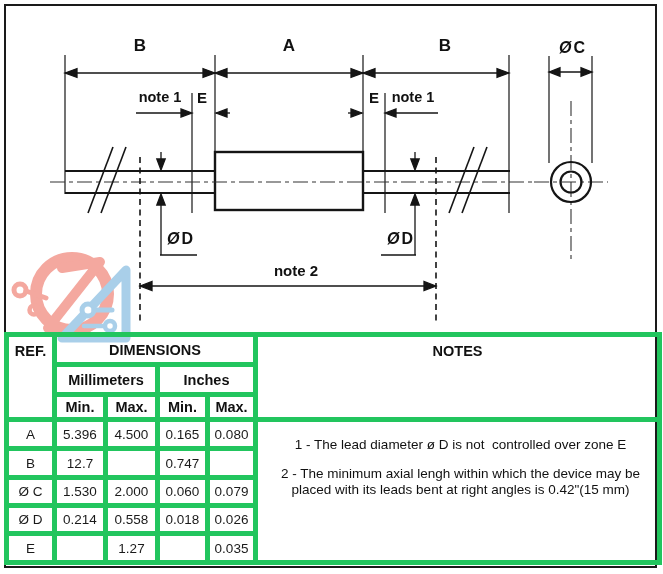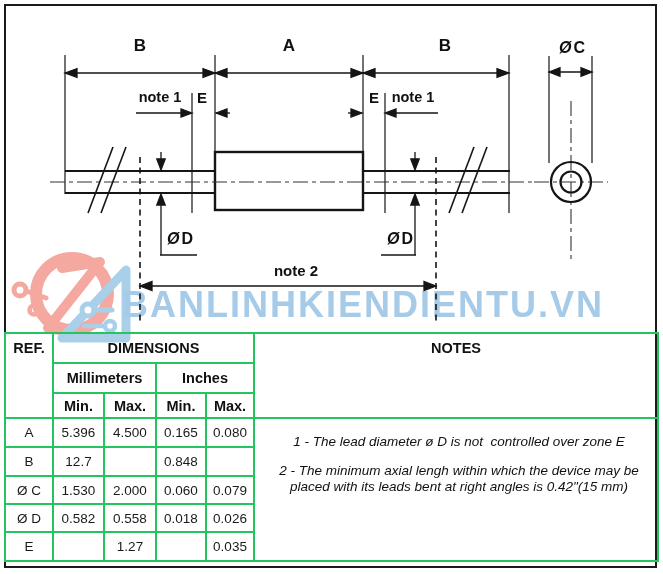--- a/index.html
+++ b/index.html
@@ -22,25 +22,25 @@
     position:absolute;left:122px;top:284px;z-index:1;
     font-weight:bold;font-size:36px;letter-spacing:2px;color:#a6cbe9;
     font-family:"Liberation Sans",sans-serif;white-space:nowrap;
   }
   .wm-logo{position:absolute;left:10px;top:250px;z-index:1;}
   
   #spec-table{
     position:absolute;left:4px;top:332px;width:653px;z-index:3;
     border-collapse:collapse;table-layout:fixed;background:transparent;
   }
-  #spec-table td{border:2px solid #22c55e;text-align:center;padding:0;background:transparent;}
+  #spec-table td{border:5px solid #22c55e;text-align:center;padding:0;background:transparent;}
   #spec-table .th{font-weight:bold;font-size:14.5px;color:#111;}
   #spec-table .val{font-size:13.5px;color:#1a1a1a;}
   #spec-table .top-cell{vertical-align:top;padding-top:6px;}
-  .notes-body{text-align:center;vertical-align:top;font-style:italic;}
+  .notes-body{text-align:center;vertical-align:top;}
   .notes-body p{
     margin:0;padding:0 6px 0 12px;font-size:13.5px;color:#111;
     white-space:pre-wrap;line-height:1.2;
   }
   .notes-body p.n1{margin-top:15px;margin-bottom:13px;}
 </style>
 </head>
 <body>
 
 <div class="screen">
@@ -55,21 +55,20 @@
     </g>
     <g stroke="#a9cfe9" fill="none" stroke-linecap="round">
       <path d="M116 20 L116 88 L52 88 Z" stroke-width="9" stroke-linejoin="round"></path>
       <circle cx="78" cy="60" r="6" stroke-width="5" fill="#ffffff"></circle>
       <line x1="84" y1="60" x2="102" y2="60" stroke-width="5"></line>
       <circle cx="100" cy="76" r="5" stroke-width="4.5" fill="#ffffff"></circle>
       <line x1="74" y1="76" x2="94" y2="76" stroke-width="4.5"></line>
     </g>
   </svg>
 
-  <div class="wm-text">BANLINHKIENDIENTU.VN</div>
 
   <div class="frame"></div>
 
   <svg id="drawing-svg" width="663" height="333" viewBox="0 0 663 333">
     <g stroke="#151515" stroke-width="1.2">
       <line x1="65" y1="55" x2="65" y2="194"></line>
       <line x1="215" y1="55" x2="215" y2="152"></line>
       <line x1="363" y1="55" x2="363" y2="152"></line>
       <line x1="509" y1="55" x2="509" y2="213"></line>
       <line x1="192" y1="93" x2="192" y2="213"></line>
@@ -210,33 +209,33 @@
       <td class="val">0.080</td>
       <td class="notes-body" rowspan="5">
         <p class="n1">1 - The lead diameter ø D is not  controlled over zone E</p>
         <p class="n2">2 - The minimum axial lengh within which the device may be placed with its leads bent at right angles is 0.42"(15 mm)</p>
       </td>
     </tr>
     <tr style="height:29px">
       <td class="val">B</td>
       <td class="val">12.7</td>
       <td class="val"></td>
-      <td class="val">0.848</td>
+      <td class="val">0.747</td>
       <td class="val"></td>
     </tr>
     <tr style="height:28px">
       <td class="val">Ø C</td>
       <td class="val">1.530</td>
       <td class="val">2.000</td>
       <td class="val">0.060</td>
       <td class="val">0.079</td>
     </tr>
     <tr style="height:28px">
       <td class="val">Ø D</td>
-      <td class="val">0.582</td>
+      <td class="val">0.214</td>
       <td class="val">0.558</td>
       <td class="val">0.018</td>
       <td class="val">0.026</td>
     </tr>
     <tr style="height:29px">
       <td class="val">E</td>
       <td class="val"></td>
       <td class="val">1.27</td>
       <td class="val"></td>
       <td class="val">0.035</td>

